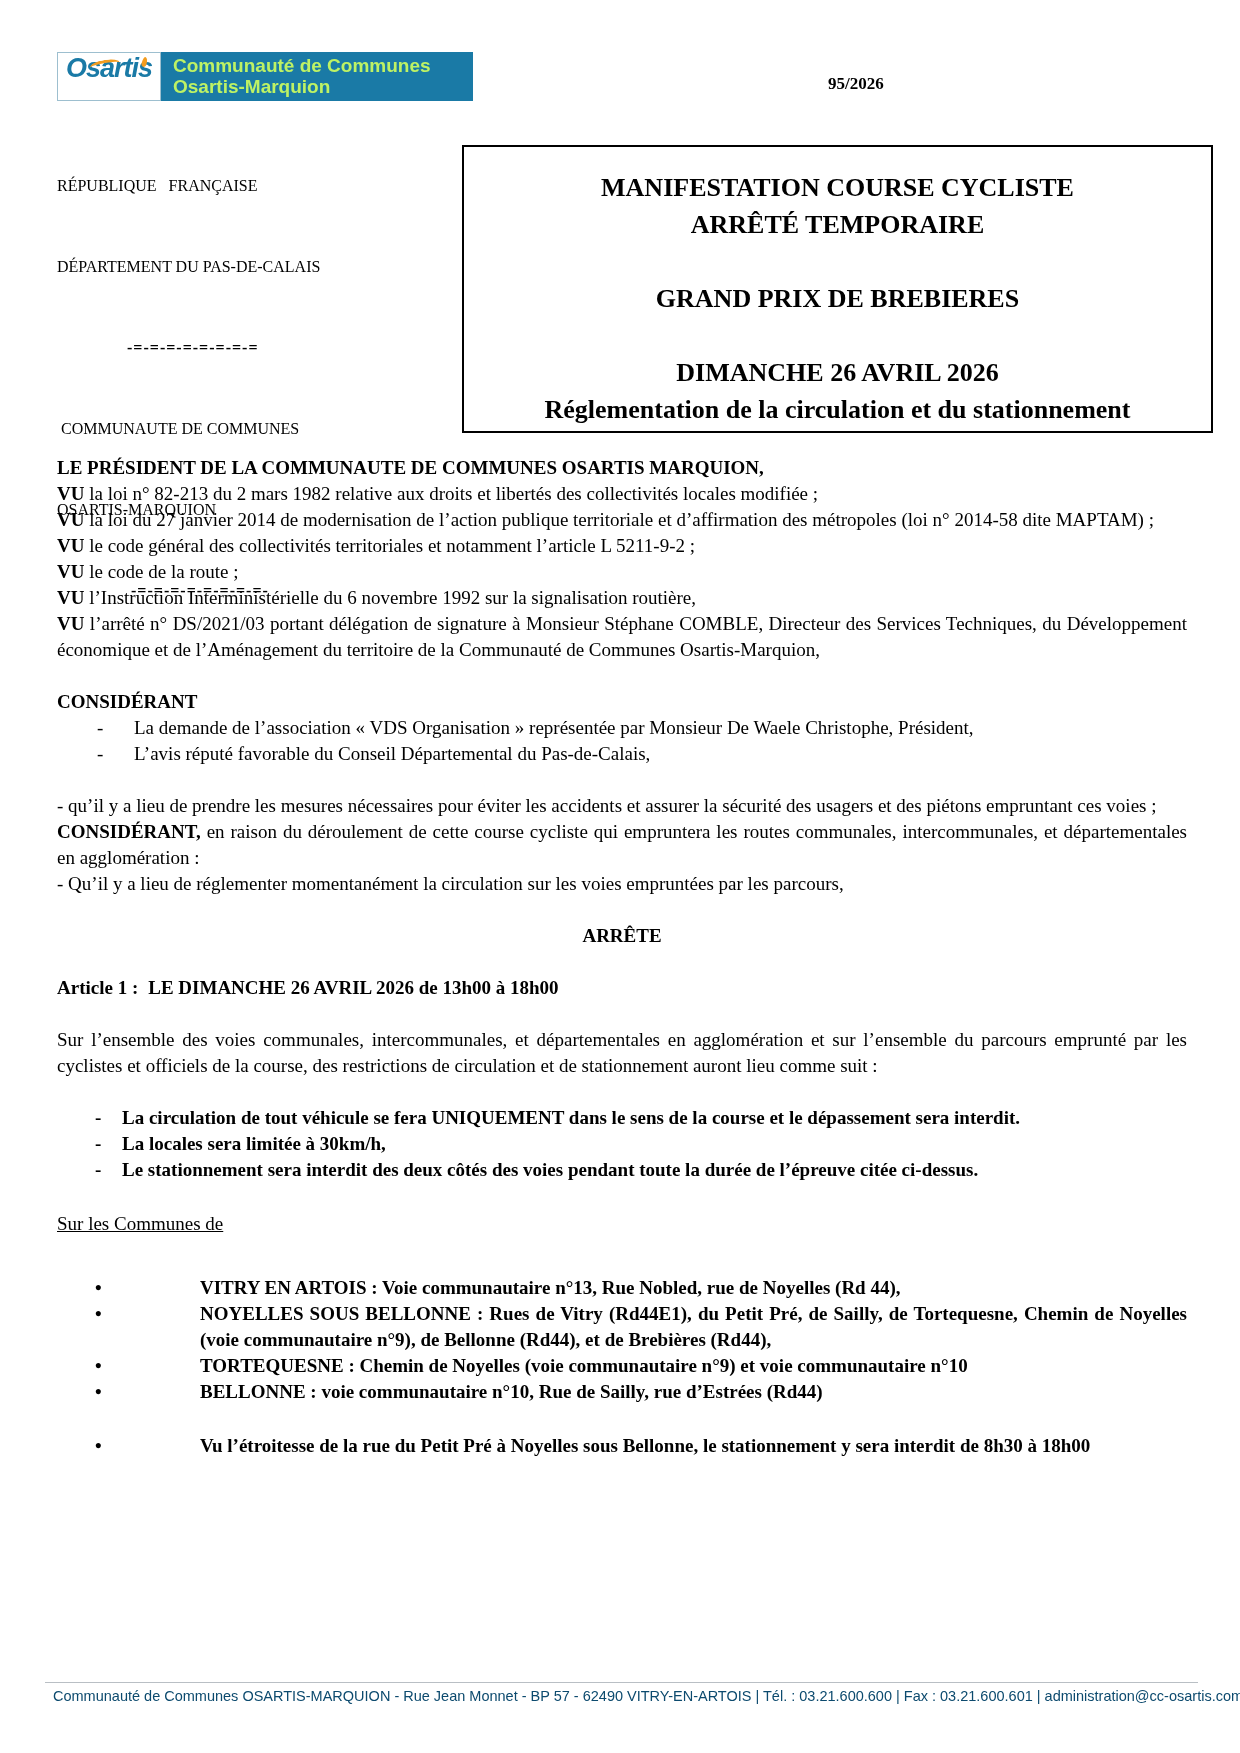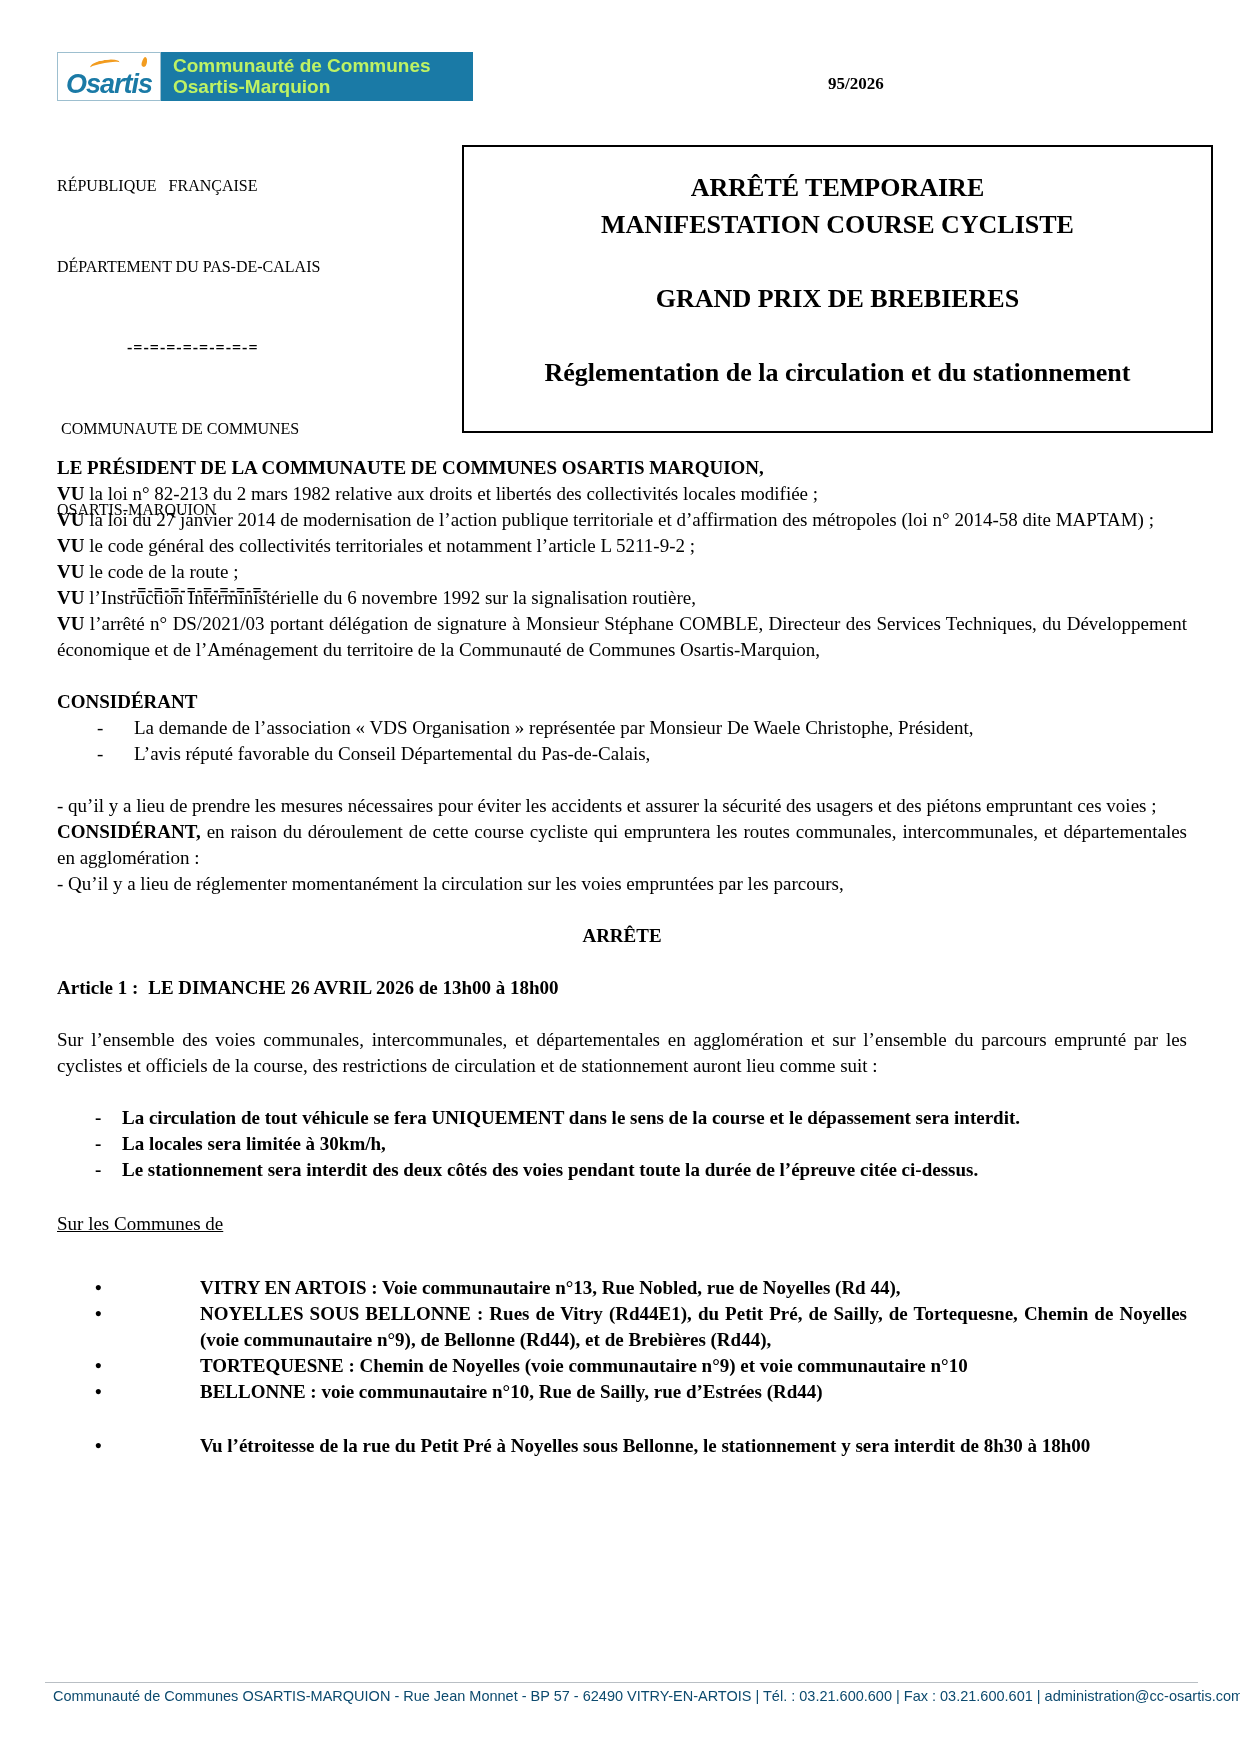--- a/index.html
+++ b/index.html
@@ -9,21 +9,21 @@
     background:#ffffff; overflow:hidden; color:#000;
     font-family:"Liberation Serif", serif;
   }
 
   
   .header { position:relative; height:455px; }
 
   .logo { position:absolute; left:57px; top:52px; display:flex; height:49px; }
   .logo-mark {
     position:relative; width:104px; background:#fff;
-    border:1px solid #9dbfcf; display:flex; align-items:flex-end; justify-content:center;
+    border:1px solid #9dbfcf; display:flex; align-items:flex-start; justify-content:center;
   }
   .logo-text {
     font-family:"Liberation Sans", sans-serif; font-style:italic; font-weight:bold;
     font-size:27px; color:#1a7aa6; letter-spacing:-1px;
   }
   .swoosh {
     position:absolute; top:7px; left:32px; width:30px; height:10px;
     border-top:3px solid #f29c1f; border-radius:50%; transform:rotate(-10deg);
   }
   .flame {
@@ -120,25 +120,26 @@
     <div class="letterhead">
       <div>RÉPUBLIQUE   FRANÇAISE</div>
       <div>DÉPARTEMENT DU PAS-DE-CALAIS</div>
       <div class="sep">-=-=-=-=-=-=-=-=</div>
       <div> COMMUNAUTE DE COMMUNES</div>
       <div>OSARTIS-MARQUION</div>
       <div class="sep sep2">-=-=-=-=-=-=-=-=-</div>
     </div>
 
     <div class="title-box">
+      <div>MANIFESTATION COURSE CYCLISTE</div>
       <div>ARRÊTÉ TEMPORAIRE</div>
-      <div>MANIFESTATION COURSE CYCLISTE</div>
       <div class="blank"></div>
       <div>GRAND PRIX DE BREBIERES</div>
       <div class="blank"></div>
+      <div>DIMANCHE 26 AVRIL 2026</div>
       <div>Réglementation de la circulation et du stationnement</div>
     </div>
 
   </div>
 
   <div class="body">
 
     <p class="bold">LE PRÉSIDENT DE LA COMMUNAUTE DE COMMUNES OSARTIS MARQUION,</p>
 
     <p class="just"><b>VU</b><span> la loi n° 82-213 du 2 mars 1982 relative aux droits et libertés des collectivités locales modifiée ;</span></p>

